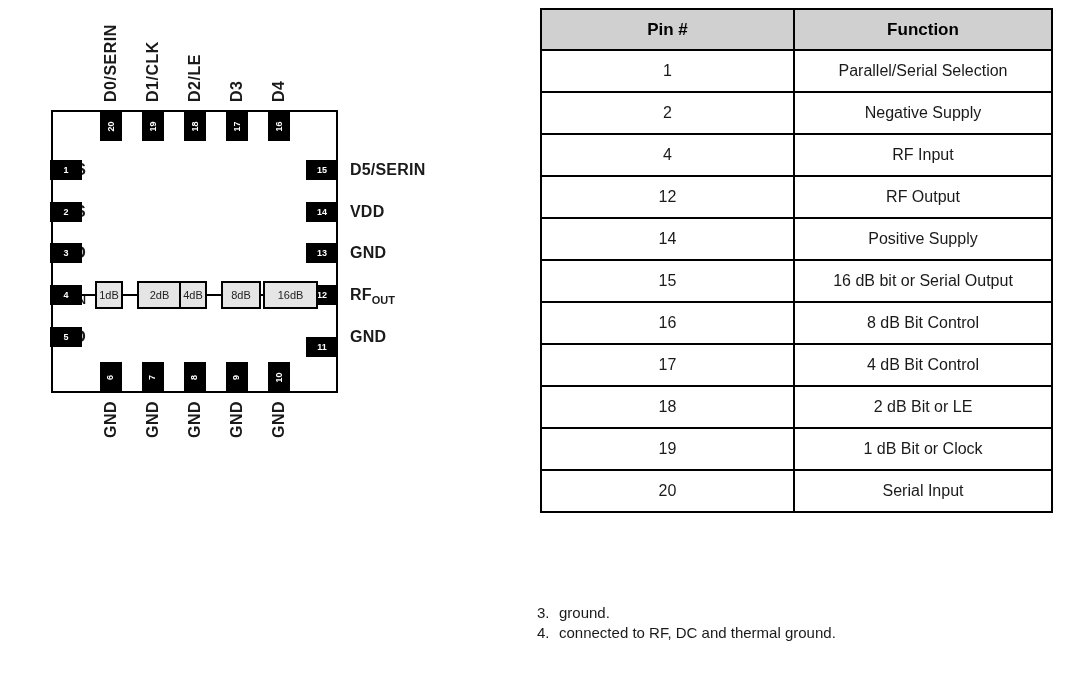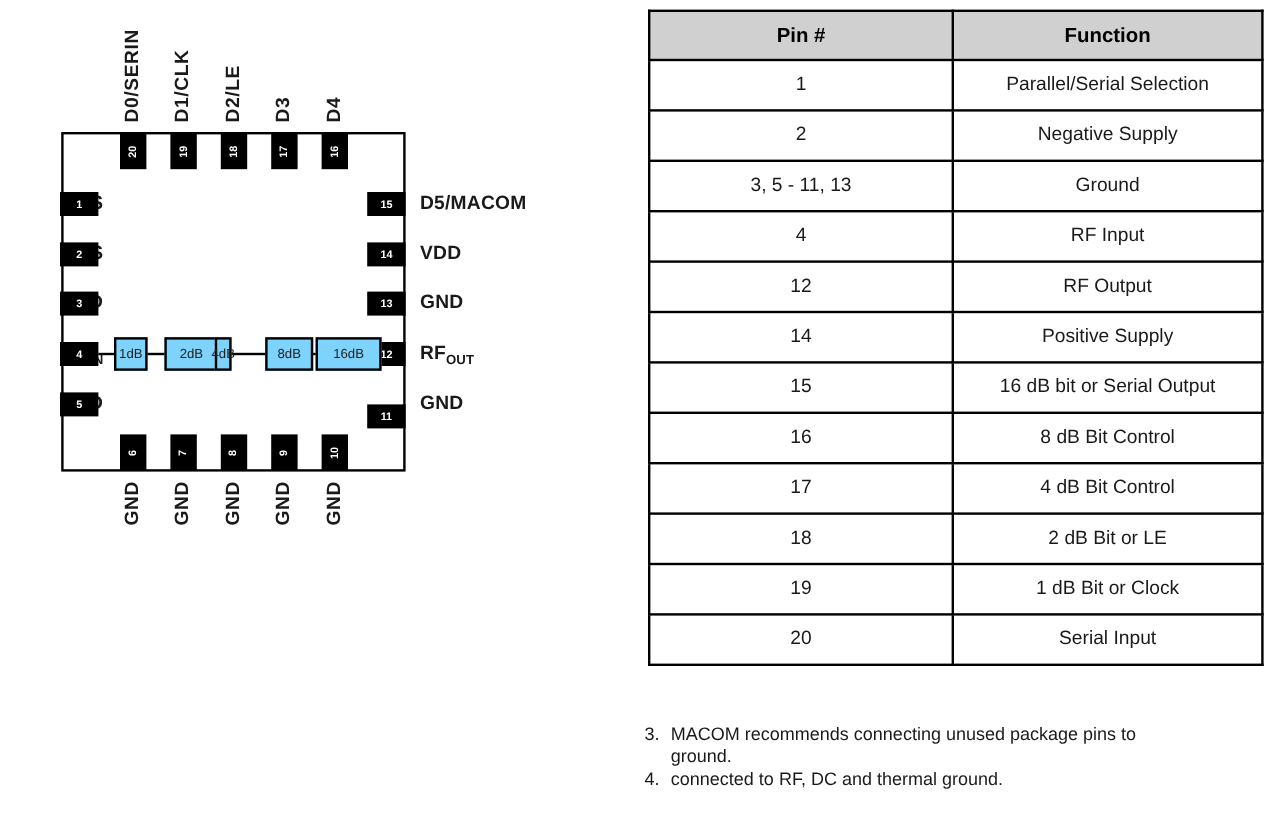--- a/index.html
+++ b/index.html
@@ -29,21 +29,21 @@
   }
   .plabel {
     font-size:16px; font-weight:bold; line-height:20px; white-space:nowrap; letter-spacing:0.2px;
   }
   .plabel-left  { left:0px;  width:44px;  text-align:right;margin-left:42px; }
   .plabel-right { left:350px; width:140px; text-align:left; }
   .subtxt { font-size:11px; vertical-align:-4px; letter-spacing:0; }
 
   .att-line { background:#000; height:2px; }
   .att-box {
-    border:2px solid #000; background:#7dd3fc; height:28px; top:281px;
+    border:2px solid #000; background:#e5e5e5; height:28px; top:281px;
     display:flex; align-items:center; justify-content:center;
     font-size:11px; line-height:1; color:#222;
   }
 
   
   .pin-table { left:540px; top:8px; }
   table { border-collapse:collapse; table-layout:fixed; }
   th, td { border:2px solid #000; text-align:center; vertical-align:middle; padding:0; }
   th {
     background:#d0d0d0; height:41px; font-size:17px; font-weight:bold; color:#000;
@@ -122,21 +122,21 @@
     <div class="abs pin pin-h" style="left:306px;top:243px">
         <span>13</span>
       </div>
     <div class="abs pin pin-h" style="left:306px;top:285px">
         <span>12</span>
       </div>
     <div class="abs pin pin-h" style="left:306px;top:337px">
         <span>11</span>
       </div>
 
-    <div class="abs plabel plabel-right" style="top:160px"><span>D5/MACOM</span><span class="subtxt"></span></div>
+    <div class="abs plabel plabel-right" style="top:160px"><span>D5/SERIN</span><span class="subtxt"></span></div>
     <div class="abs plabel plabel-right" style="top:202px"><span>VDD</span><span class="subtxt"></span></div>
     <div class="abs plabel plabel-right" style="top:243px"><span>GND</span><span class="subtxt"></span></div>
     <div class="abs plabel plabel-right" style="top:285px"><span>RF</span><span class="subtxt">OUT</span></div>
     <div class="abs plabel plabel-right" style="top:327px"><span>GND</span><span class="subtxt"></span></div>
 
     <div class="abs pin pin-v" style="left:100px;top:362px">
         <span class="rot">6</span>
       </div>
     <div class="abs pin pin-v" style="left:142px;top:362px">
         <span class="rot">7</span>
@@ -153,21 +153,21 @@
 
     <div class="abs vlabel" style="left:56px;top:374px">GND</div>
     <div class="abs vlabel" style="left:98px;top:374px">GND</div>
     <div class="abs vlabel" style="left:140px;top:374px">GND</div>
     <div class="abs vlabel" style="left:182px;top:374px">GND</div>
     <div class="abs vlabel" style="left:224px;top:374px">GND</div>
 
     <div class="abs att-line" style="left:82px;top:294px;width:224px"></div>
     <div class="abs att-box" style="left:95px;width:28px">1dB</div>
     <div class="abs att-box" style="left:137px;width:45px">2dB</div>
-    <div class="abs att-box" style="left:179px;width:14px">4dB</div>
+    <div class="abs att-box" style="left:179px;width:28px">4dB</div>
     <div class="abs att-box" style="left:221px;width:40px">8dB</div>
     <div class="abs att-box" style="left:263px;width:55px">16dB</div>
   </div>
 
   <div class="abs pin-table">
     <table>
       <colgroup>
           <col class="col-pin">
           <col class="col-fn">
         </colgroup>
@@ -180,24 +180,20 @@
       <tbody>
         <tr>
             <td>1</td>
             <td>Parallel/Serial Selection</td>
           </tr>
         <tr>
             <td>2</td>
             <td>Negative Supply</td>
           </tr>
         <tr>
-            <td>3, 5 - 11, 13</td>
-            <td>Ground</td>
-          </tr>
-        <tr>
             <td>4</td>
             <td>RF Input</td>
           </tr>
         <tr>
             <td>12</td>
             <td>RF Output</td>
           </tr>
         <tr>
             <td>14</td>
             <td>Positive Supply</td>
@@ -227,21 +223,20 @@
             <td>Serial Input</td>
           </tr>
       </tbody>
     </table>
   </div>
 
   <div class="abs notes">
     <div class="fn">
       <div class="fn-num">3.</div>
       <div class="fn-text">
-        <div>MACOM recommends connecting unused package pins to</div>
         <div>ground.</div>
       </div>
     </div>
     <div class="fn">
       <div class="fn-num">4.</div>
       <div class="fn-text">
         <div>connected to RF, DC and thermal ground.</div>
       </div>
     </div>
   </div>

